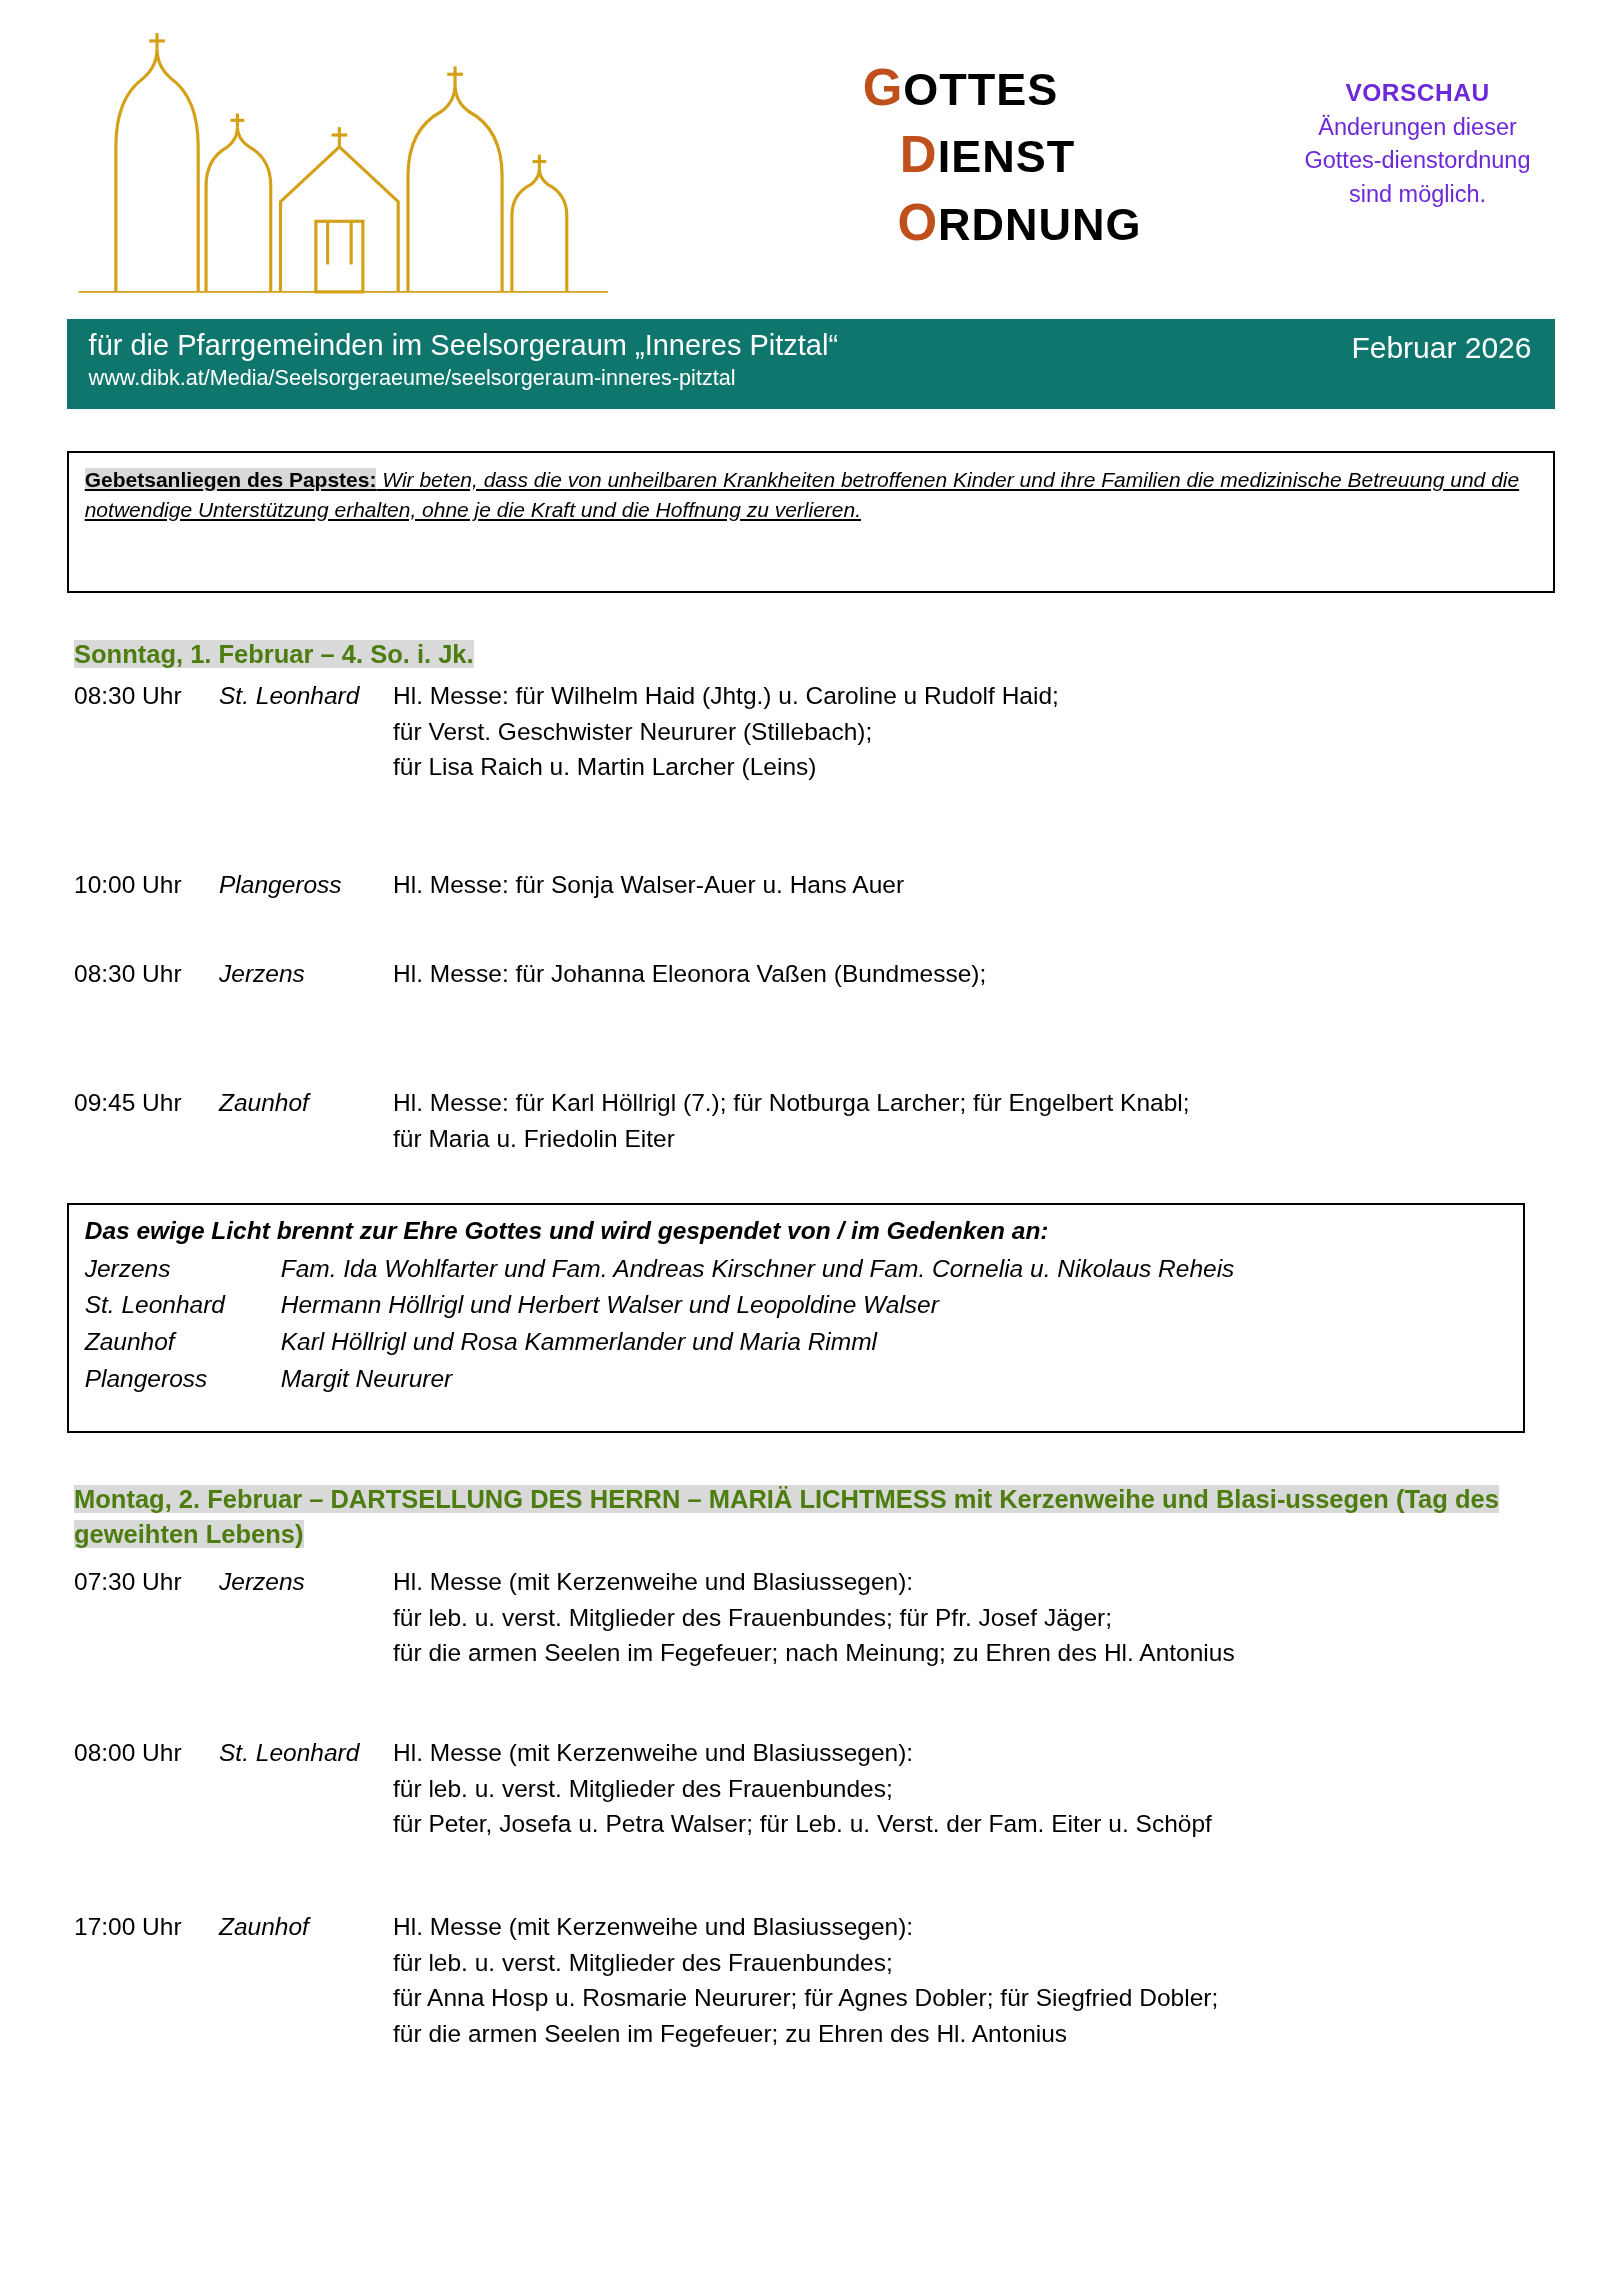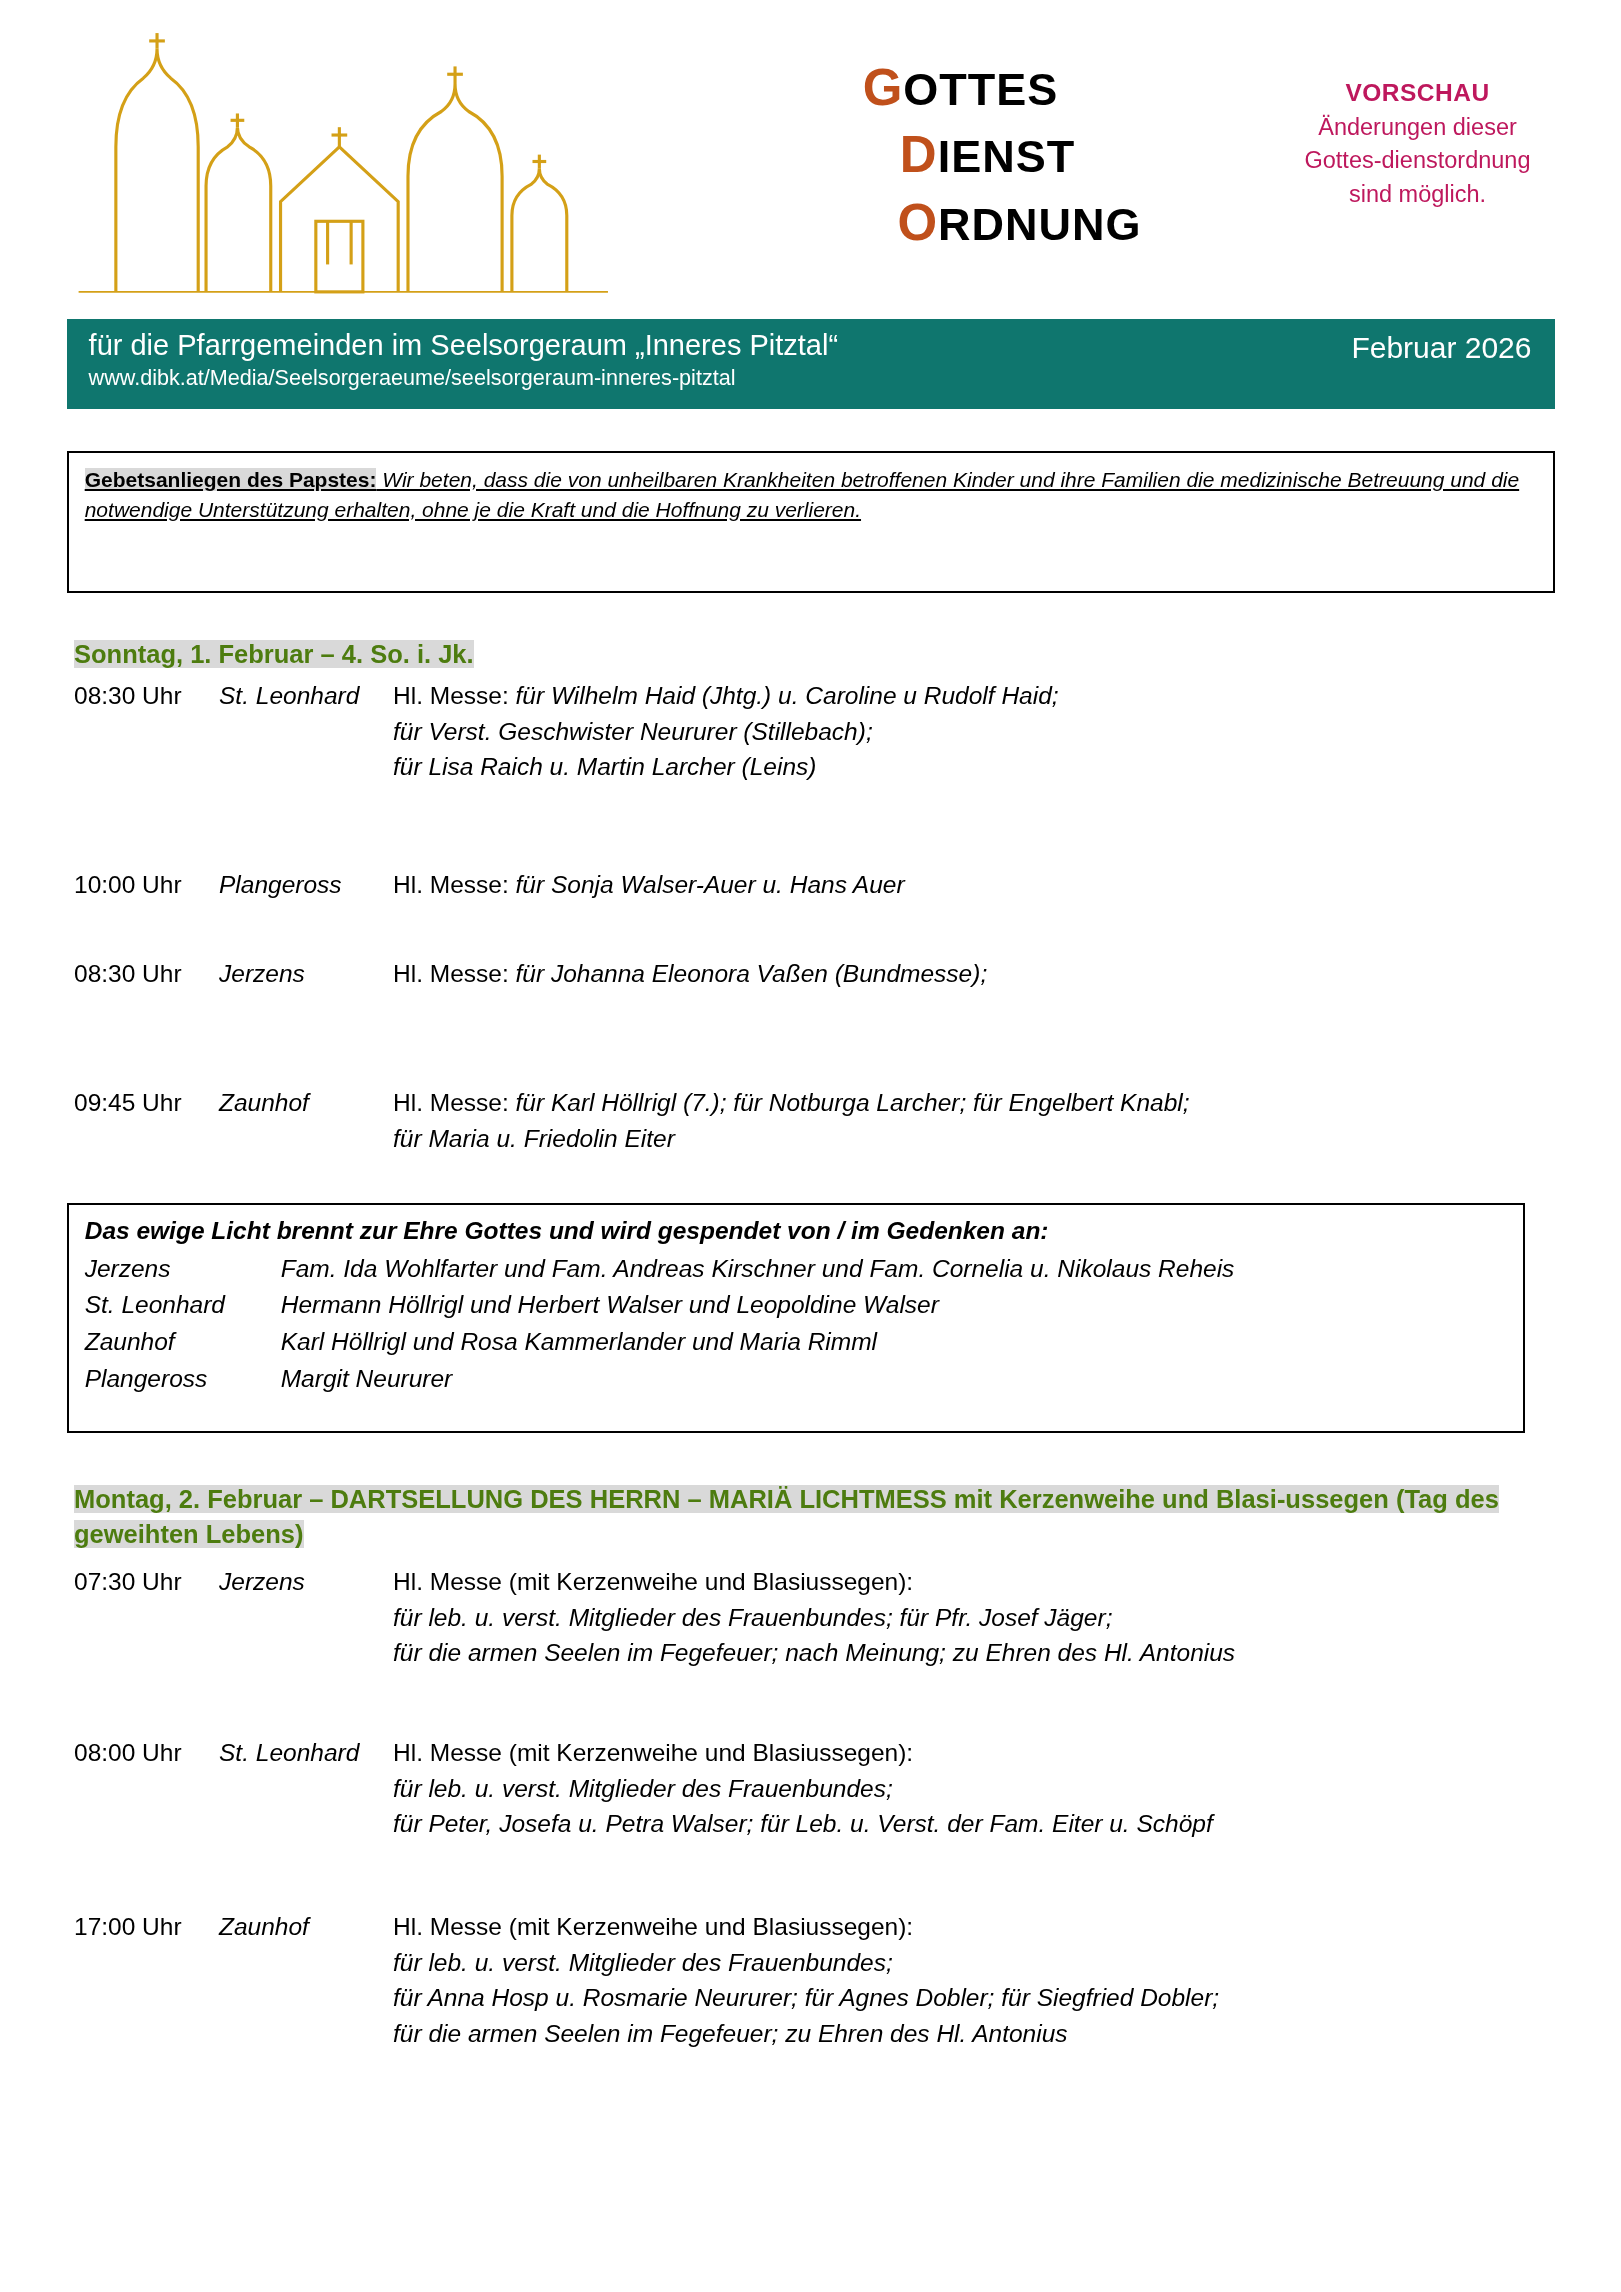--- a/index.html
+++ b/index.html
@@ -59,21 +59,21 @@
   .t3 { text-align: center; padding-left: 118px;}
 
   .vorschau {
     position: absolute;
     right: 71px;
     top: 76px;
     width: 265px;
     text-align: center;
     line-height: 1.42;
     font-size: 23.5px;
-    color: #be185d;
+    color: #6d28d9;
   }
   .vorschau .v-title {
     font-weight: bold;
     font-size: 24.5px;
     letter-spacing: 0.5px;
     display:block;
   }
 
   
   .orange-bar {
@@ -175,21 +175,21 @@
   }
   .svc .place {
     width: 174px;
     flex: 0 0 174px;
     font-style: italic;
   }
   .svc .detail {
     flex: 1 1 auto;
   }
   .svc .detail .lead { font-style: normal; }
-  .svc .detail .it { font-style: italic; }
+  .svc .detail .it { }
 </style>
 </head>
 <body>
 
 <div class="page">
 
   <div class="header">
 
     <svg class="church-art" viewBox="0 0 660 270" fill="none" xmlns="http://www.w3.org/2000/svg">
       <g stroke="#d4a017" stroke-width="3.2" fill="none">

